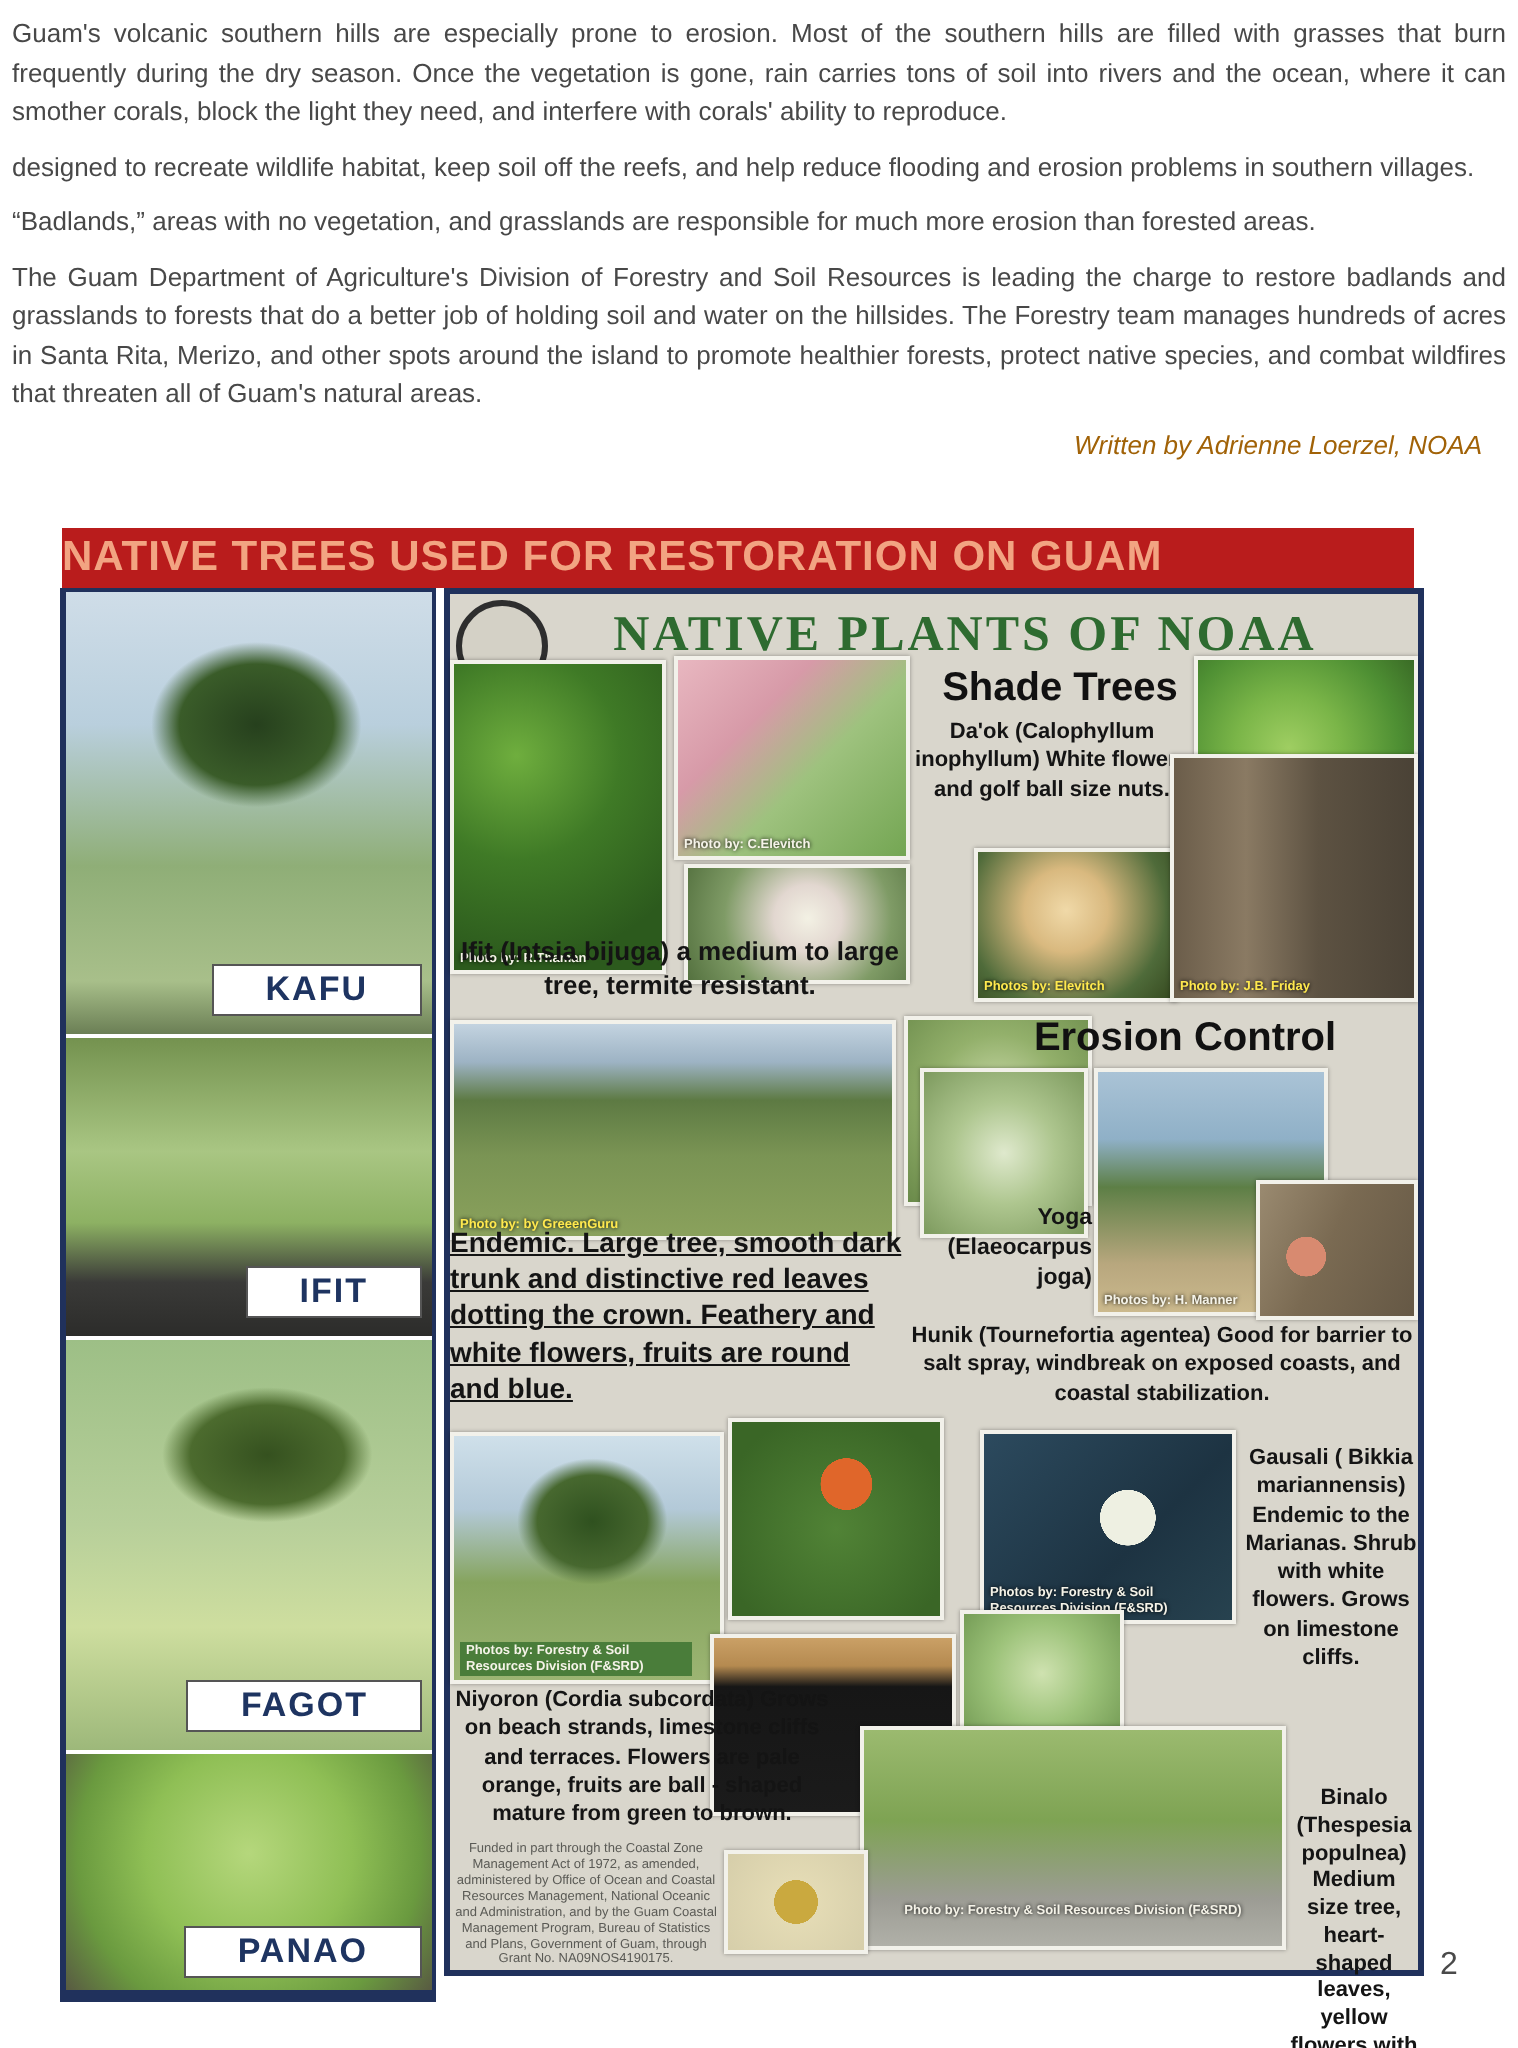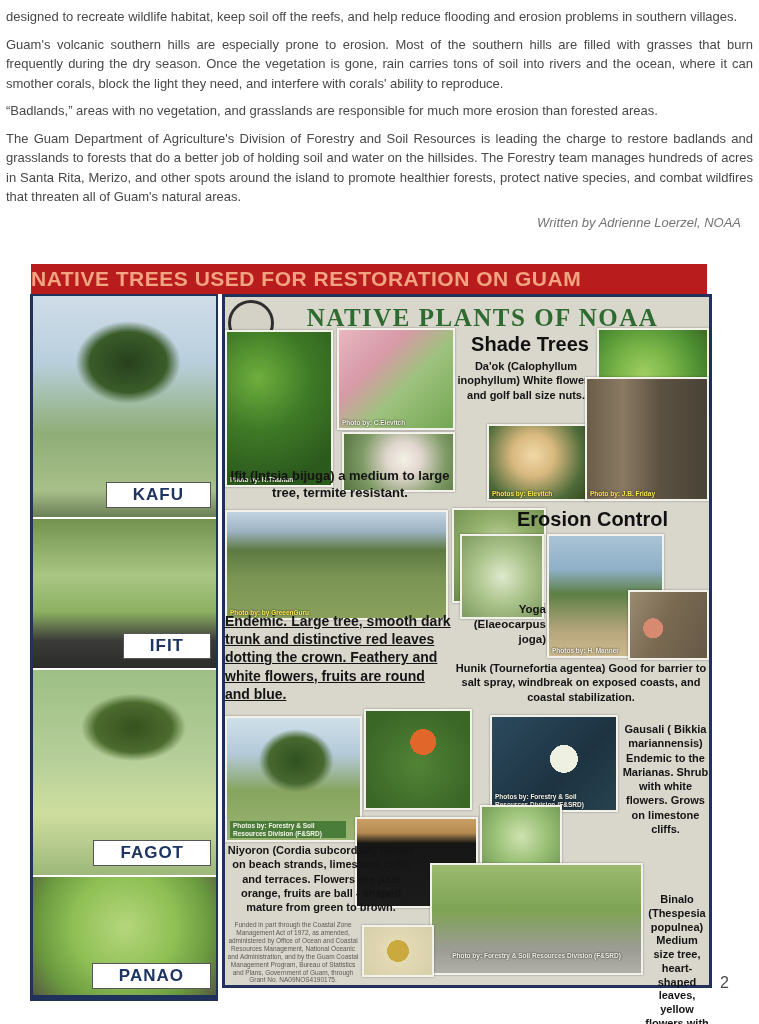--- a/index.html
+++ b/index.html
@@ -1,21 +1,21 @@
 <!DOCTYPE html>
 <html><head>
 <meta charset="utf-8">
 <style>
   html,body{margin:0;padding:0;background:#fff;}
   .page{position:relative;width:759px;height:1024px;background:#ffffff;overflow:hidden;
         font-family:"Liberation Sans",sans-serif;color:#3f3f3f;}
   
   .article{position:absolute;left:6px;top:7px;width:747px;}
   .article p{margin:0 0 8px 0;font-size:13px;line-height:1.5;text-align:justify;color:#484848;}
-  .byline{margin-top:3px;text-align:right;font-style:italic;font-size:13px;color:#737373;padding-right:12px;}
+  .byline{margin-top:3px;text-align:right;font-style:italic;font-size:13px;color:#a16207;padding-right:12px;}
   
   .banner{position:absolute;left:31px;top:264px;width:676px;height:30px;background:#b91c1c;
           display:flex;align-items:center;justify-content:flex-start;}
   .banner span{color:#f2a482;font-weight:bold;font-size:21px;letter-spacing:.5px;white-space:nowrap;}
   
   .treecol{position:absolute;left:30px;top:294px;width:188px;height:707px;background:#20315c;
            padding:2px 0 3px 3px;box-sizing:border-box;}
   .treecol .stack{position:relative;width:183px;height:699px;background:#fff;}
   .tph{position:relative;width:183px;overflow:hidden;}
   .tgap{height:2px;background:#fff;}
@@ -77,22 +77,22 @@
                   radial-gradient(circle at 50% 50%,#e8dfb8 0%,#d6ceaa 100%);}
   
   .pagenum{position:absolute;left:720px;top:974px;font-size:16px;color:#4a4a4a;}
 </style>
 </head>
 <body>
 
 <div class="page">
 
   <div class="article">
+    <p>Guam's volcanic southern hills are especially prone to erosion. Most of the southern hills are filled with grasses that burn frequently during the dry season. Once the vegetation is gone, rain carries tons of soil into rivers and the ocean, where it can smother corals, block the light they need, and interfere with corals' ability to reproduce.</p>
     <p>designed to recreate wildlife habitat, keep soil off the reefs, and help reduce flooding and erosion problems in southern villages.</p>
-    <p>Guam's volcanic southern hills are especially prone to erosion. Most of the southern hills are filled with grasses that burn frequently during the dry season. Once the vegetation is gone, rain carries tons of soil into rivers and the ocean, where it can smother corals, block the light they need, and interfere with corals' ability to reproduce.</p>
     <p>“Badlands,” areas with no vegetation, and grasslands are responsible for much more erosion than forested areas.</p>
     <p>The Guam Department of Agriculture's Division of Forestry and Soil Resources is leading the charge to restore badlands and grasslands to forests that do a better job of holding soil and water on the hillsides. The Forestry team manages hundreds of acres in Santa Rita, Merizo, and other spots around the island to promote healthier forests, protect native species, and combat wildfires that threaten all of Guam's natural areas.</p>
     <div class="byline">Written by Adrienne Loerzel, NOAA</div>
   </div>
 
   <div class="banner">
     <span>NATIVE TREES USED FOR RESTORATION ON GUAM</span>
   </div>
 
   <div class="treecol">

